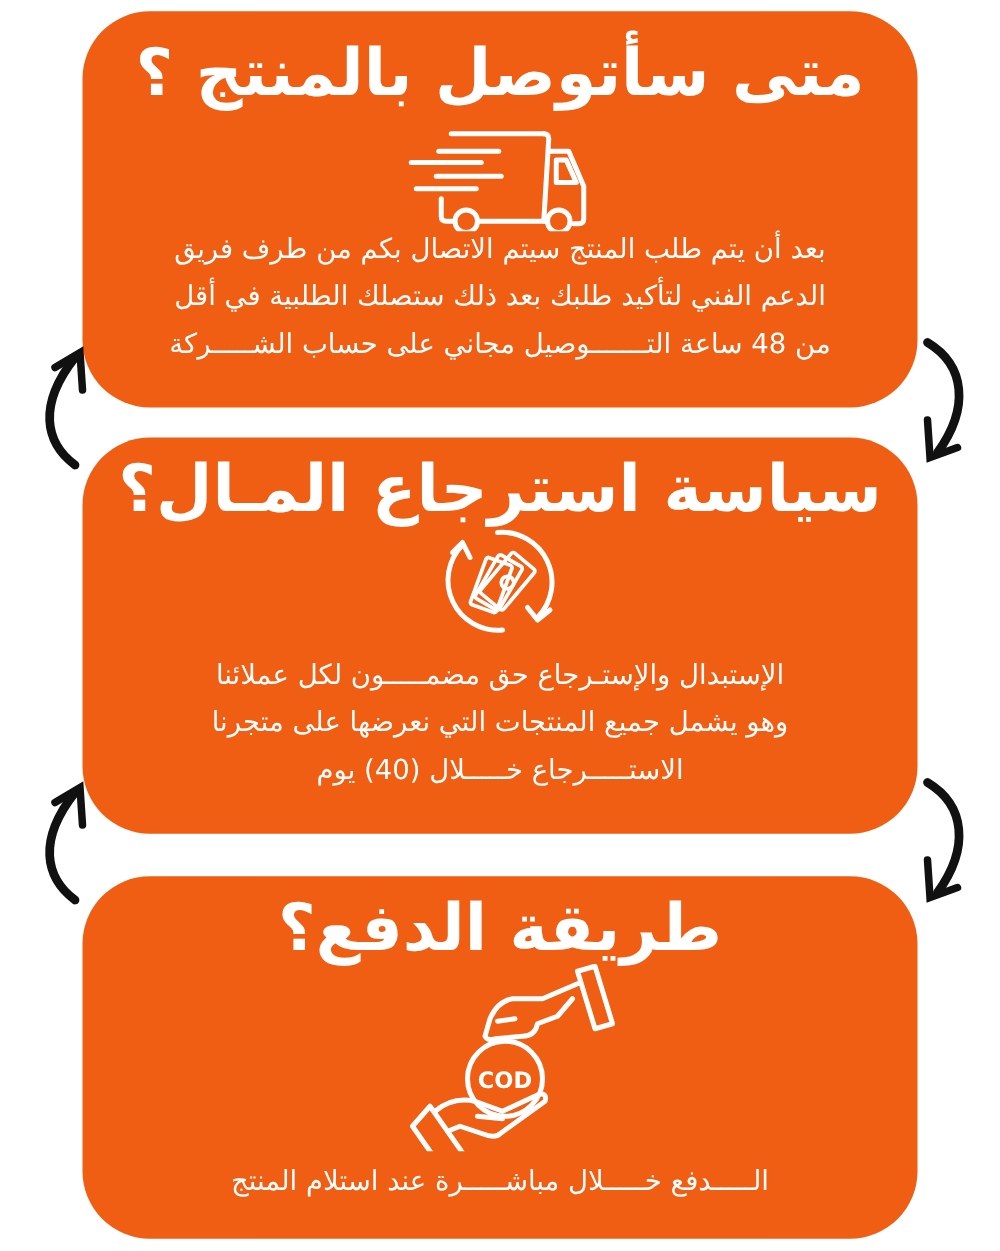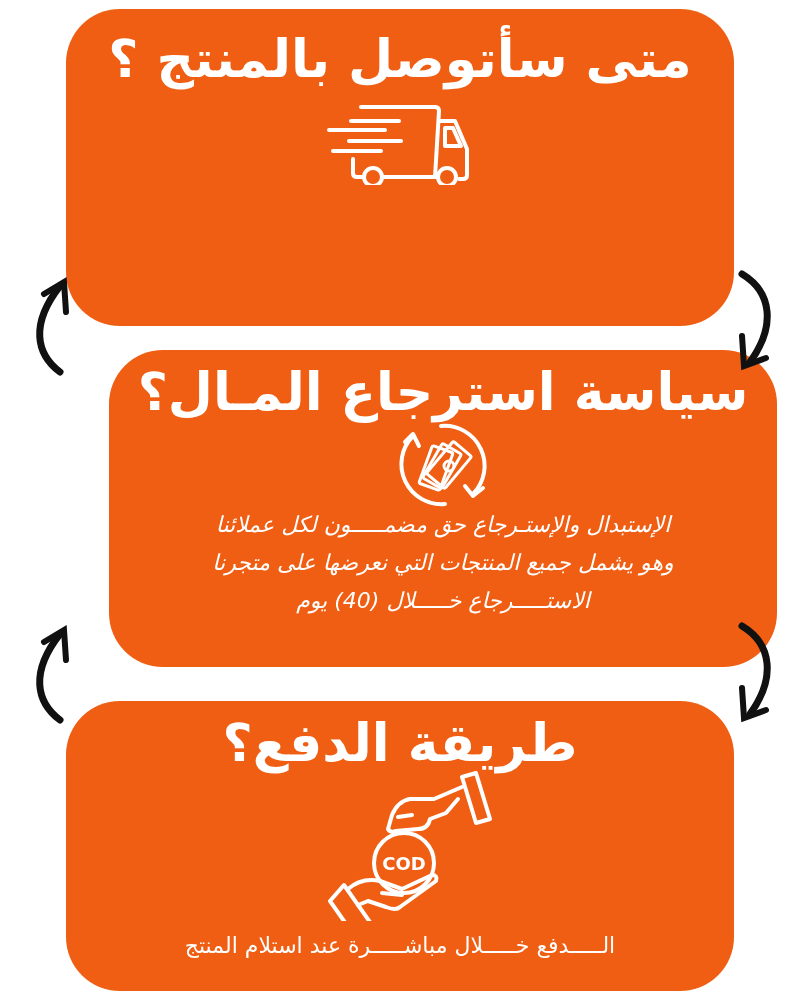--- a/index.html
+++ b/index.html
@@ -44,39 +44,44 @@
       <line x1="12" y1="52" x2="60" y2="52"></line>
       <path d="M114 8 q4 0 4 4 l-4 66"></path>
       <path d="M118 22 h16 l12 28 v26 q0 4 -4 4 h-4"></path>
       <path d="M124 29 h8 l8 18 h-16 z"></path>
       <path d="M32 60 v14 q0 4 4 4 h6"></path>
       <circle cx="52" cy="78" r="9"></circle>
       <circle cx="126" cy="78" r="9"></circle>
       <line x1="61" y1="78" x2="117" y2="78"></line>
     </svg>
   </div>
+  <div class="card-body" style="top:172px;">
+    <div>بعد أن يتم طلب المنتج  سيتم الاتصال بكم من طرف فريق</div>
+    <div>الدعم الفني لتأكيد طلبك بعد ذلك ستصلك الطلبية في أقل</div>
+    <div>من 48 ساعة التـــــــوصيل مجاني على حساب الشـــــركة</div>
+  </div>
 </section>
 
-<section class="card" style="top:350px; height:317px;margin-left:43px;">
+<section class="card" style="top:350px; height:317px;">
   <h2 class="card-title" style="top:18px; margin:0;">سياسة استرجاع المـال؟</h2>
   <div class="icon" style="left:286px; top:70px;">
     <svg width="96" height="90" viewBox="0 0 96 90" fill="none" stroke="#fff" stroke-width="4" stroke-linecap="round" stroke-linejoin="round">
       <path d="M46 6 A40 40 0 0 1 78 74"></path>
       <path d="M70 66 l8 10 l10 -8"></path>
       <path d="M50 84 A40 40 0 0 1 18 16"></path>
       <path d="M10 22 l8 -8 l6 12"></path>
       <g stroke-width="3">
         <rect x="30" y="28" width="22" height="40" rx="2" transform="rotate(20 41 48)"></rect>
         <rect x="36" y="26" width="22" height="40" rx="2" transform="rotate(30 47 46)"></rect>
         <rect x="42" y="24" width="24" height="42" rx="2" transform="rotate(40 54 45)"></rect>
         <circle cx="54" cy="46" r="5"></circle>
       </g>
     </svg>
   </div>
-  <div class="card-body" style="top:156px;font-style:italic;">
+  <div class="card-body" style="top:172px;">
     <div>الإستبدال والإستـرجاع حق مضمـــــون لكل عملائنا</div>
     <div>وهو يشمل جميع المنتجات التي نعرضها على متجرنا</div>
     <div>الاستـــــرجاع خـــــلال (40) يوم</div>
   </div>
 </section>
 
 <section class="card" style="top:701px; height:290px;">
   <h2 class="card-title" style="top:18px; margin:0;">طريقة الدفع؟</h2>
   <div class="icon" style="left:250px; top:70px;">
     <svg width="180" height="150" viewBox="0 0 180 150" fill="none" stroke="#fff" stroke-width="4" stroke-linecap="round" stroke-linejoin="round">

